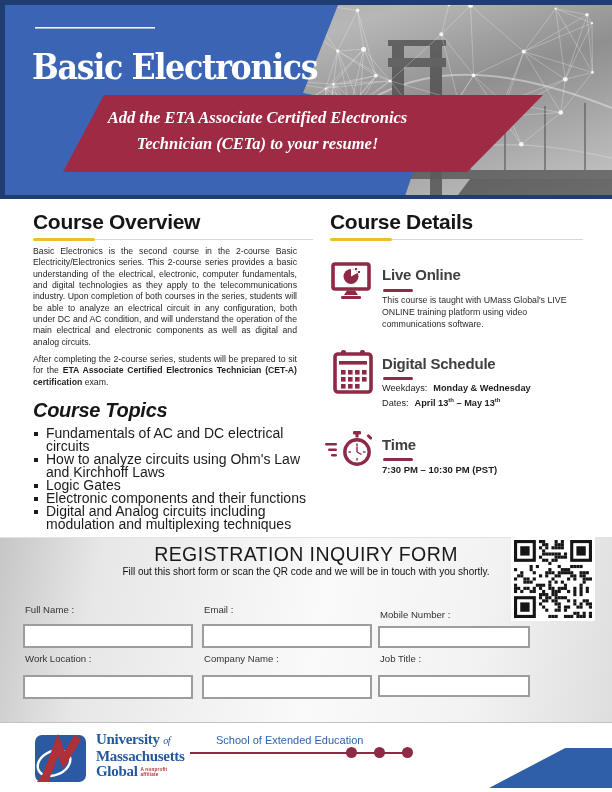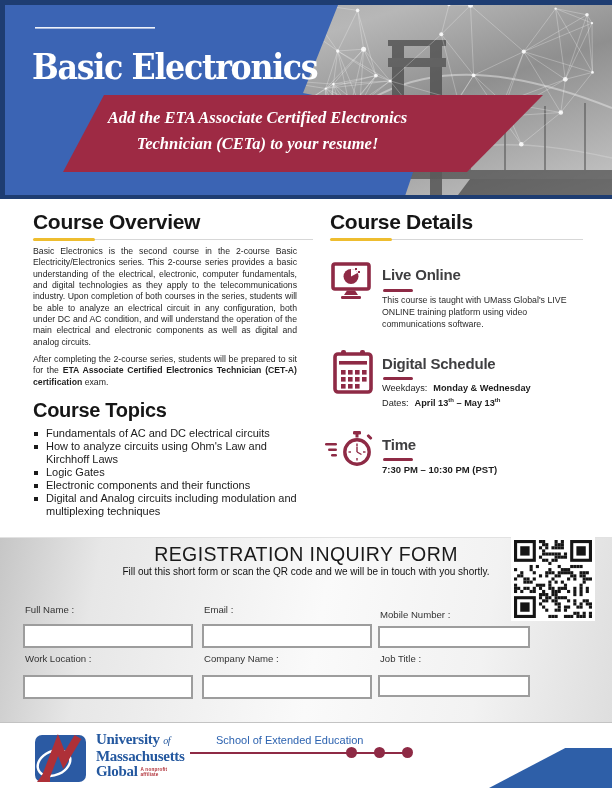--- a/index.html
+++ b/index.html
@@ -23,21 +23,21 @@
   .h1.small { font-size:20px; }
   .rule { height:3px; }
   .rule .gold { position:absolute; left:0; top:0; width:62px; height:3px; background:#eebd2f; border-radius:2px; }
   .rule .grey { position:absolute; left:62px; top:1px; right:0; height:1px; background:#d7d7d7; }
 
   
   .body-copy { left:33px; top:246px; width:264px; font-size:8.7px; line-height:11.35px;
                color:#1f1f1f; text-align:justify; }
   .body-copy p + p { margin-top:6px; }
   .topics-list { left:33px; top:427px; width:274px; list-style:none; }
-  .topics-list li { position:relative; padding-left:13px; font-size:11px; line-height:13px; color:#1b1b1b; }
+  .topics-list li { position:relative; padding-left:13px; font-size:14px; line-height:13px; color:#1b1b1b; }
   .topics-list li::before { content:""; position:absolute; left:1px; top:4.5px; width:4px; height:4px; background:#1b1b1b; }
 
   
   .detail-title { font-weight:700; font-size:15px; color:#3f3f41; letter-spacing:-.2px; }
   .detail-bar { width:30px; height:3px; background:#8e2a45; border-radius:2px; }
   .detail-body { width:206px; font-size:8.8px; line-height:11.8px; color:#2a2a2a; }
   .sched-line { font-size:9.2px; color:#1d1d1d; white-space:nowrap; }
   .sched-line b { margin-left:6px; }
   .sched-line sup { font-size:6px; }
   .time-value { font-weight:700; font-size:9.5px; color:#1d1d1d; }
@@ -274,21 +274,21 @@
   <div class="abs rule" style="left:33px; top:238px; width:280px;">
     <span class="gold"></span>
     <span class="grey"></span>
   </div>
 
   <div class="abs body-copy">
     <p>Basic Electronics is the second course in the 2-course Basic Electricity/Electronics series. This 2-course series provides a basic understanding of the electrical, electronic, computer fundamentals, and digital technologies as they apply to the telecommunications industry.  Upon completion of both courses in the series, students will be able to analyze an electrical circuit in any configuration, both under DC and AC condition, and will understand the operation of the main electrical and electronic components as well as digital and analog circuits.</p>
     <p><span>After completing the 2-course series, students will be prepared to sit for the </span><b>ETA Associate Certified Electronics Technician (CET-A) certification</b><span> exam.</span></p>
   </div>
 
-  <div class="abs h1 small" style="left:33px; top:399px;">Course Topics</div>
+  <div class="abs h1 small" style="left:33px; top:399px;font-style:italic;">Course Topics</div>
   <ul class="abs topics-list">
     <li>Fundamentals of AC and DC electrical circuits</li>
     <li>How to analyze circuits using Ohm's Law and Kirchhoff Laws</li>
     <li>Logic Gates</li>
     <li>Electronic components and their functions</li>
     <li>Digital and Analog circuits including modulation and multiplexing techniques</li>
   </ul>
 
   <div class="abs h1" style="left:330px; top:210px;">Course Details</div>
   <div class="abs rule" style="left:330px; top:238px; width:253px;">

